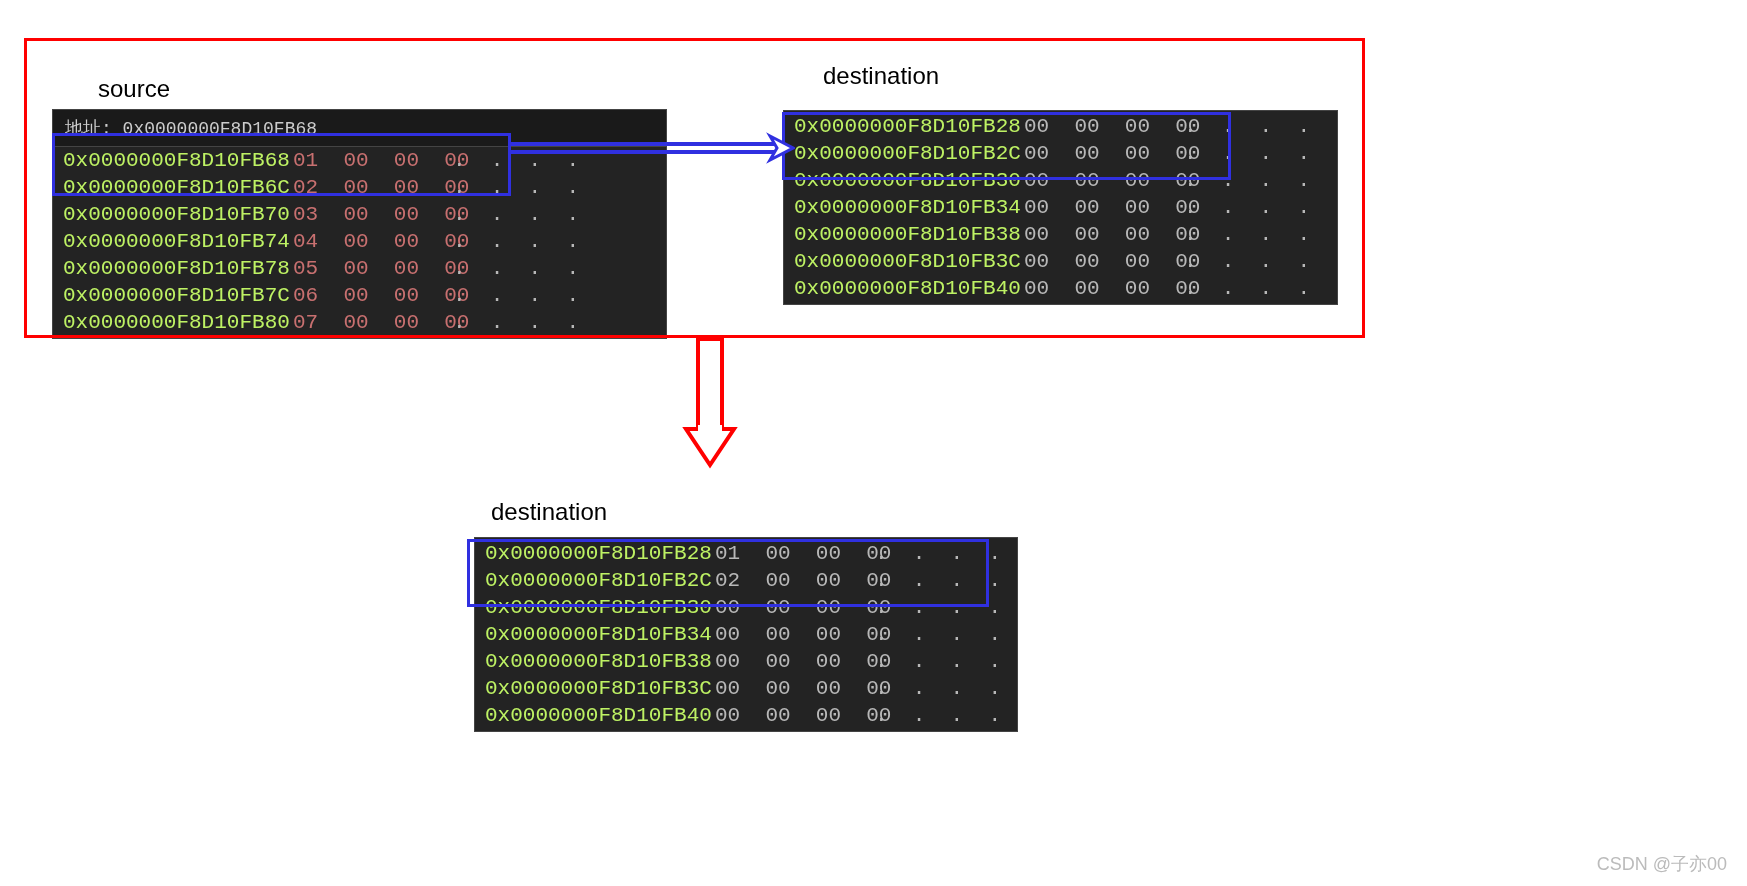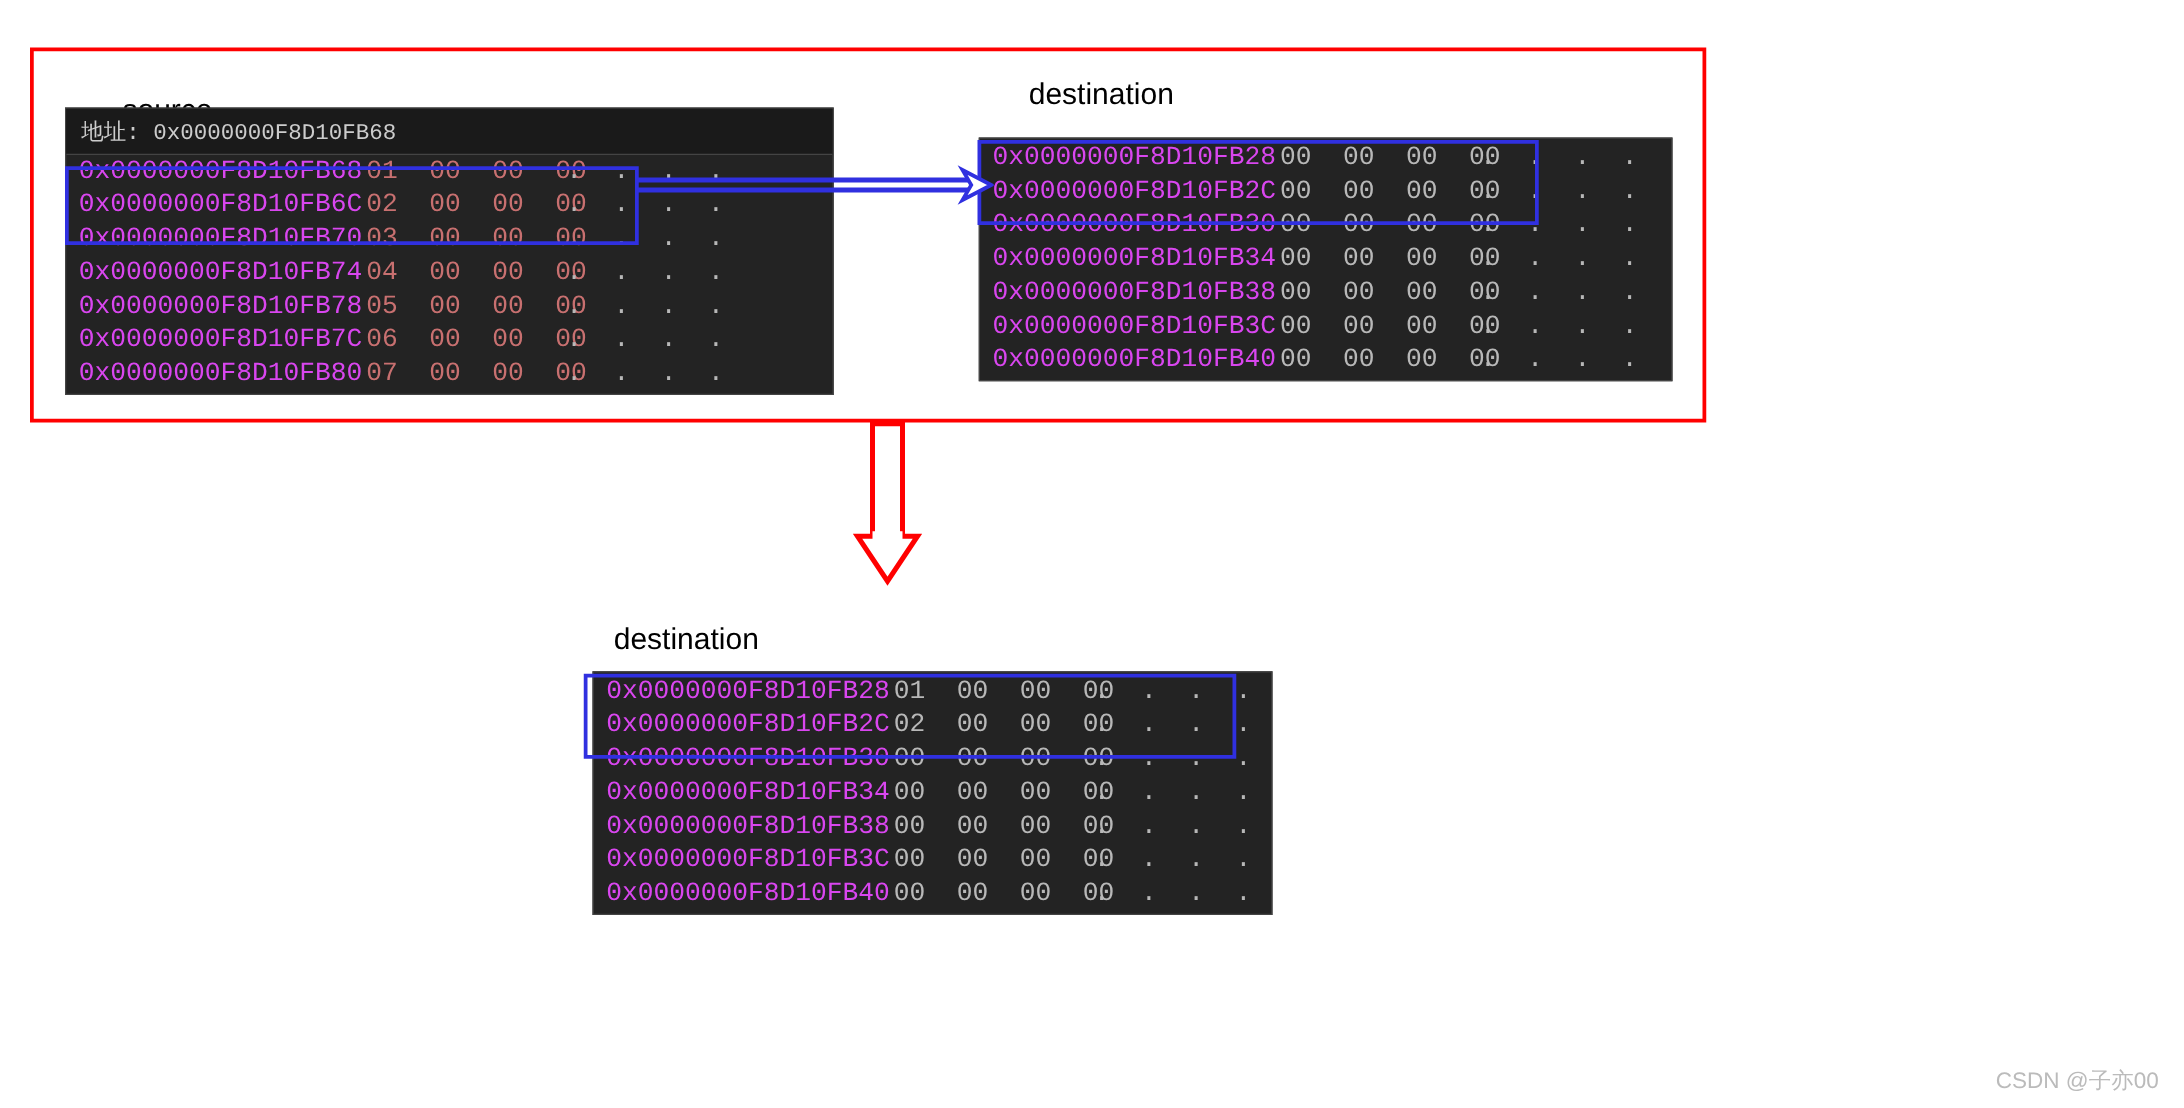--- a/index.html
+++ b/index.html
@@ -36,21 +36,21 @@
     border-bottom: 1px solid #444;
   }
   .mem-row {
     display: flex;
     flex-direction: row;
     align-items: baseline;
     padding: 2px 14px 2px 10px;
     white-space: pre;
   }
   .addr {
-    color: #d946ef;
+    color: #bef264;
     width: 230px;
     flex-shrink: 0;
   }
   .bytes {
     width: 160px;
     flex-shrink: 0;
   }
   .bytes-red { color: #c87070; }
   .bytes-gray { color: #b8b8b8; }
   .ascii {
@@ -81,21 +81,21 @@
     pointer-events: none;
   }
 </style>
 </head>
 <body>
 
 <div class="label" style="left:85px; top:75px;">source</div>
 <div class="label" style="left:810px; top:62px;">destination</div>
 <div class="label" style="left:478px; top:498px;">destination</div>
 
-<div class="memory-panel with-header" style="left:52px; top:86px; width:613px;">
+<div class="memory-panel with-header" style="left:52px; top:109px; width:613px;">
   <div class="panel-header">地址: 0x0000000F8D10FB68</div>
   <div id="source-rows">
       <div class="mem-row"><span class="addr">0x0000000F8D10FB68</span><span class="bytes bytes-red">01  00  00  00</span><span class="ascii">.  .  .  .</span></div>
       <div class="mem-row"><span class="addr">0x0000000F8D10FB6C</span><span class="bytes bytes-red">02  00  00  00</span><span class="ascii">.  .  .  .</span></div>
       <div class="mem-row"><span class="addr">0x0000000F8D10FB70</span><span class="bytes bytes-red">03  00  00  00</span><span class="ascii">.  .  .  .</span></div>
       <div class="mem-row"><span class="addr">0x0000000F8D10FB74</span><span class="bytes bytes-red">04  00  00  00</span><span class="ascii">.  .  .  .</span></div>
       <div class="mem-row"><span class="addr">0x0000000F8D10FB78</span><span class="bytes bytes-red">05  00  00  00</span><span class="ascii">.  .  .  .</span></div>
       <div class="mem-row"><span class="addr">0x0000000F8D10FB7C</span><span class="bytes bytes-red">06  00  00  00</span><span class="ascii">.  .  .  .</span></div>
       <div class="mem-row"><span class="addr">0x0000000F8D10FB80</span><span class="bytes bytes-red">07  00  00  00</span><span class="ascii">.  .  .  .</span></div>
     </div>

